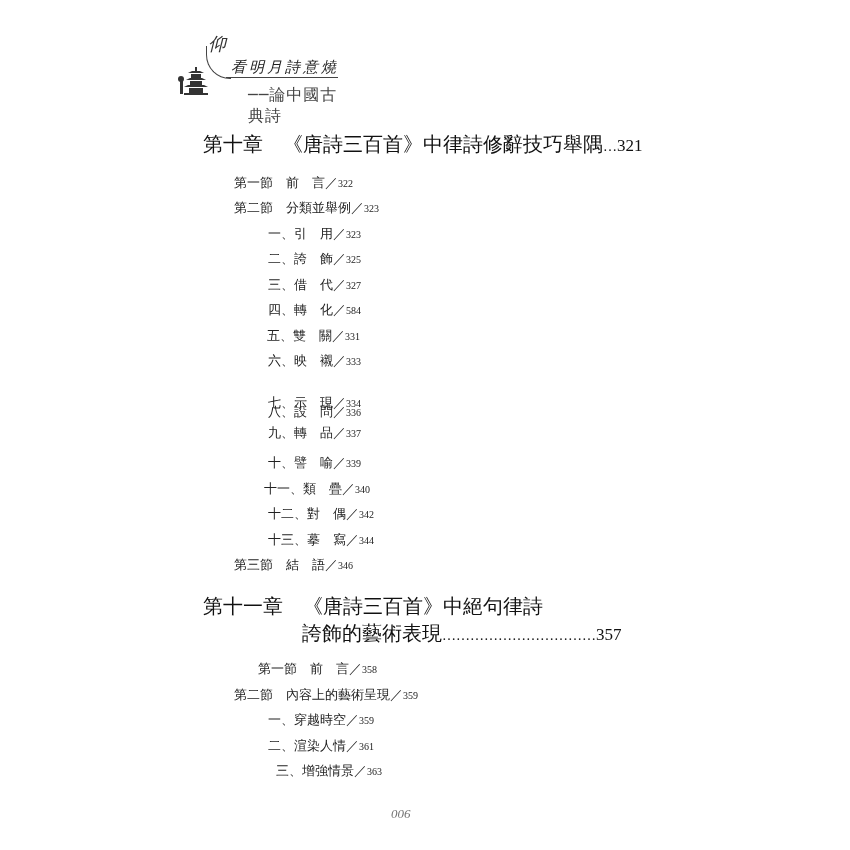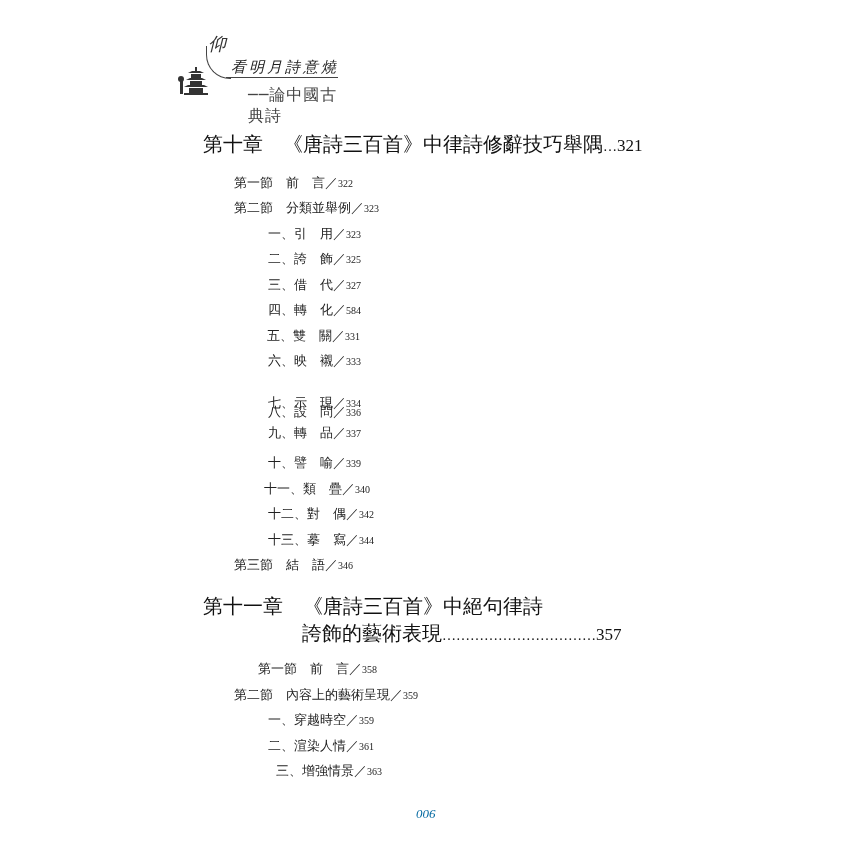--- a/index.html
+++ b/index.html
@@ -12,21 +12,21 @@
     .header .title { position: absolute; left: 53px; top: 26px; font-size: 15px; letter-spacing: 3px; color: #222; font-style: italic; }
     .header .rule { position: absolute; left: 48px; top: 45px; width: 112px; height: 1px; background: #444; }
     .header .arc { position: absolute; left: 28px; top: 14px; width: 24px; height: 32px; border-left: 1px solid #444; border-bottom: 1px solid #444; border-bottom-left-radius: 24px; }
     .header .pagoda { position: absolute; left: 0px; top: 34px; width: 36px; height: 30px; }
     .header .subtitle { position: absolute; left: 70px; top: 53px; font-size: 16px; color: #444; letter-spacing: 1px; }
     .chapter { position: absolute; font-family: "DejaVu Sans", "Liberation Sans", sans-serif; font-size: 20px; color: #111; white-space: nowrap; }
     .chapter .num { font-family: "Liberation Serif", "DejaVu Serif", serif; font-size: 17px; }
     .chapter .dots { font-family: "Liberation Serif", serif; font-size: 14px; letter-spacing: 0px; }
     .line { position: absolute; font-size: 13px; color: #222; white-space: nowrap; }
     .line .pg { font-family: "Liberation Serif", serif; font-size: 10px; }
-    .folio { position: absolute; left: 416px; top: 806px; font-family: "Liberation Serif", serif; font-style: italic; font-size: 13px; color: #0369a1; }
+    .folio { position: absolute; left: 391px; top: 806px; font-family: "Liberation Serif", serif; font-style: italic; font-size: 13px; color: #737373; }
   </style>
 </head>
 <body>
 
 <div class="header">
   <span class="yang">仰</span>
   <div class="arc"></div>
   <span class="title">看明月詩意燒</span>
   <div class="rule"></div>
   <svg class="pagoda" viewBox="0 0 36 30">

